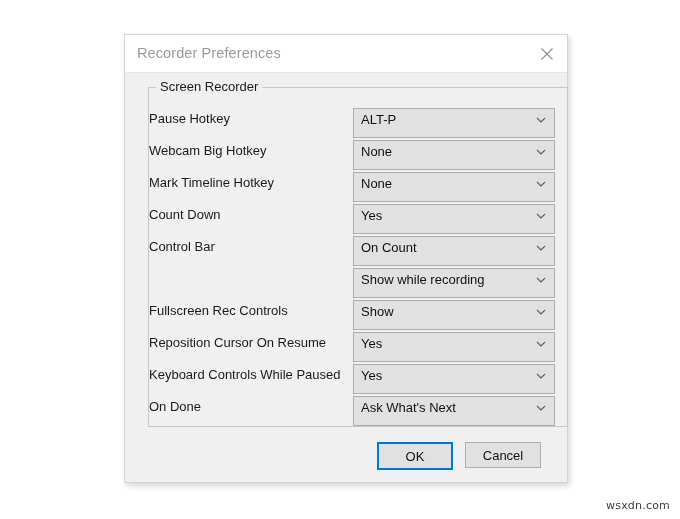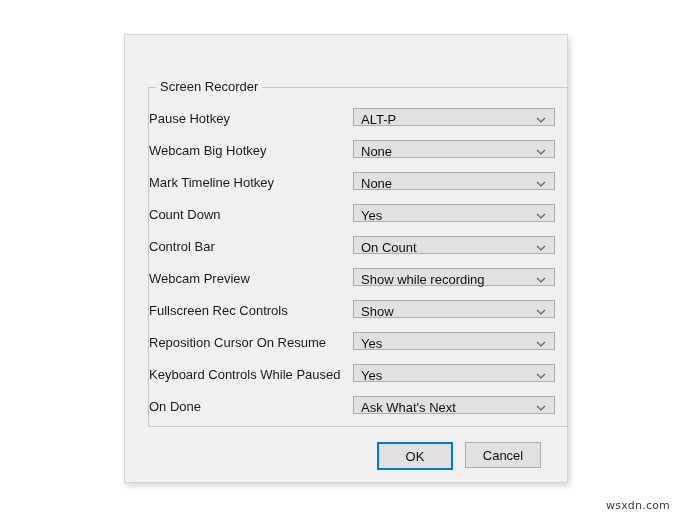--- a/index.html
+++ b/index.html
@@ -94,21 +94,21 @@
     font-size: 13px;
     color: #1a1a1a;
     white-space: nowrap;
     line-height: 18px;
   }
   .combo {
     position: absolute;
     left: 204px;
     top: 0;
     width: 202px;
-    height: 18px;
+    height: 30px;
     background: #e1e1e1;
     border: 1px solid #adadad;
     box-sizing: border-box;
     cursor: default;
   }
   .combo-value {
     position: absolute;
     left: 7px;
     top: 2px;
     font-size: 13px;
@@ -167,20 +167,31 @@
     color: #3c3c3c;
     font-family: "DejaVu Sans", sans-serif;
     letter-spacing: 0.2px;
   }
 </style>
 </head>
 <body>
 
 <div id="dialog">
 
+  <div id="titlebar">
+    <div id="title-text">Recorder Preferences</div>
+    <div id="close-btn">
+      <span>
+        <svg width="16" height="16" viewBox="0 0 16 16">
+          <line x1="2.5" y1="2.5" x2="13.5" y2="13.5" stroke="#8d8d8d" stroke-width="1.1"></line>
+          <line x1="13.5" y1="2.5" x2="2.5" y2="13.5" stroke="#8d8d8d" stroke-width="1.1"></line>
+        </svg>
+      </span>
+    </div>
+  </div>
 
   <div id="groupbox">
     <div id="group-legend">Screen Recorder</div>
 
     <div class="row" style="top:20px;">
       <div class="row-label">Pause Hotkey</div>
       <div class="combo">
         <span class="combo-value">ALT-P</span>
         <span class="combo-arrow">
           <svg width="12" height="12" viewBox="0 0 12 12">
@@ -232,21 +243,20 @@
         <span class="combo-value">On Count</span>
         <span class="combo-arrow">
           <svg width="12" height="12" viewBox="0 0 12 12">
               <polyline points="2,4 6,8 10,4" fill="none" stroke="#5a5a5a" stroke-width="1.1"></polyline>
             </svg>
         </span>
       </div>
     </div>
 
     <div class="row" style="top:180px;">
-      <div class="row-label">Webcam Preview</div>
       <div class="combo">
         <span class="combo-value">Show while recording</span>
         <span class="combo-arrow">
           <svg width="12" height="12" viewBox="0 0 12 12">
               <polyline points="2,4 6,8 10,4" fill="none" stroke="#5a5a5a" stroke-width="1.1"></polyline>
             </svg>
         </span>
       </div>
     </div>
 

